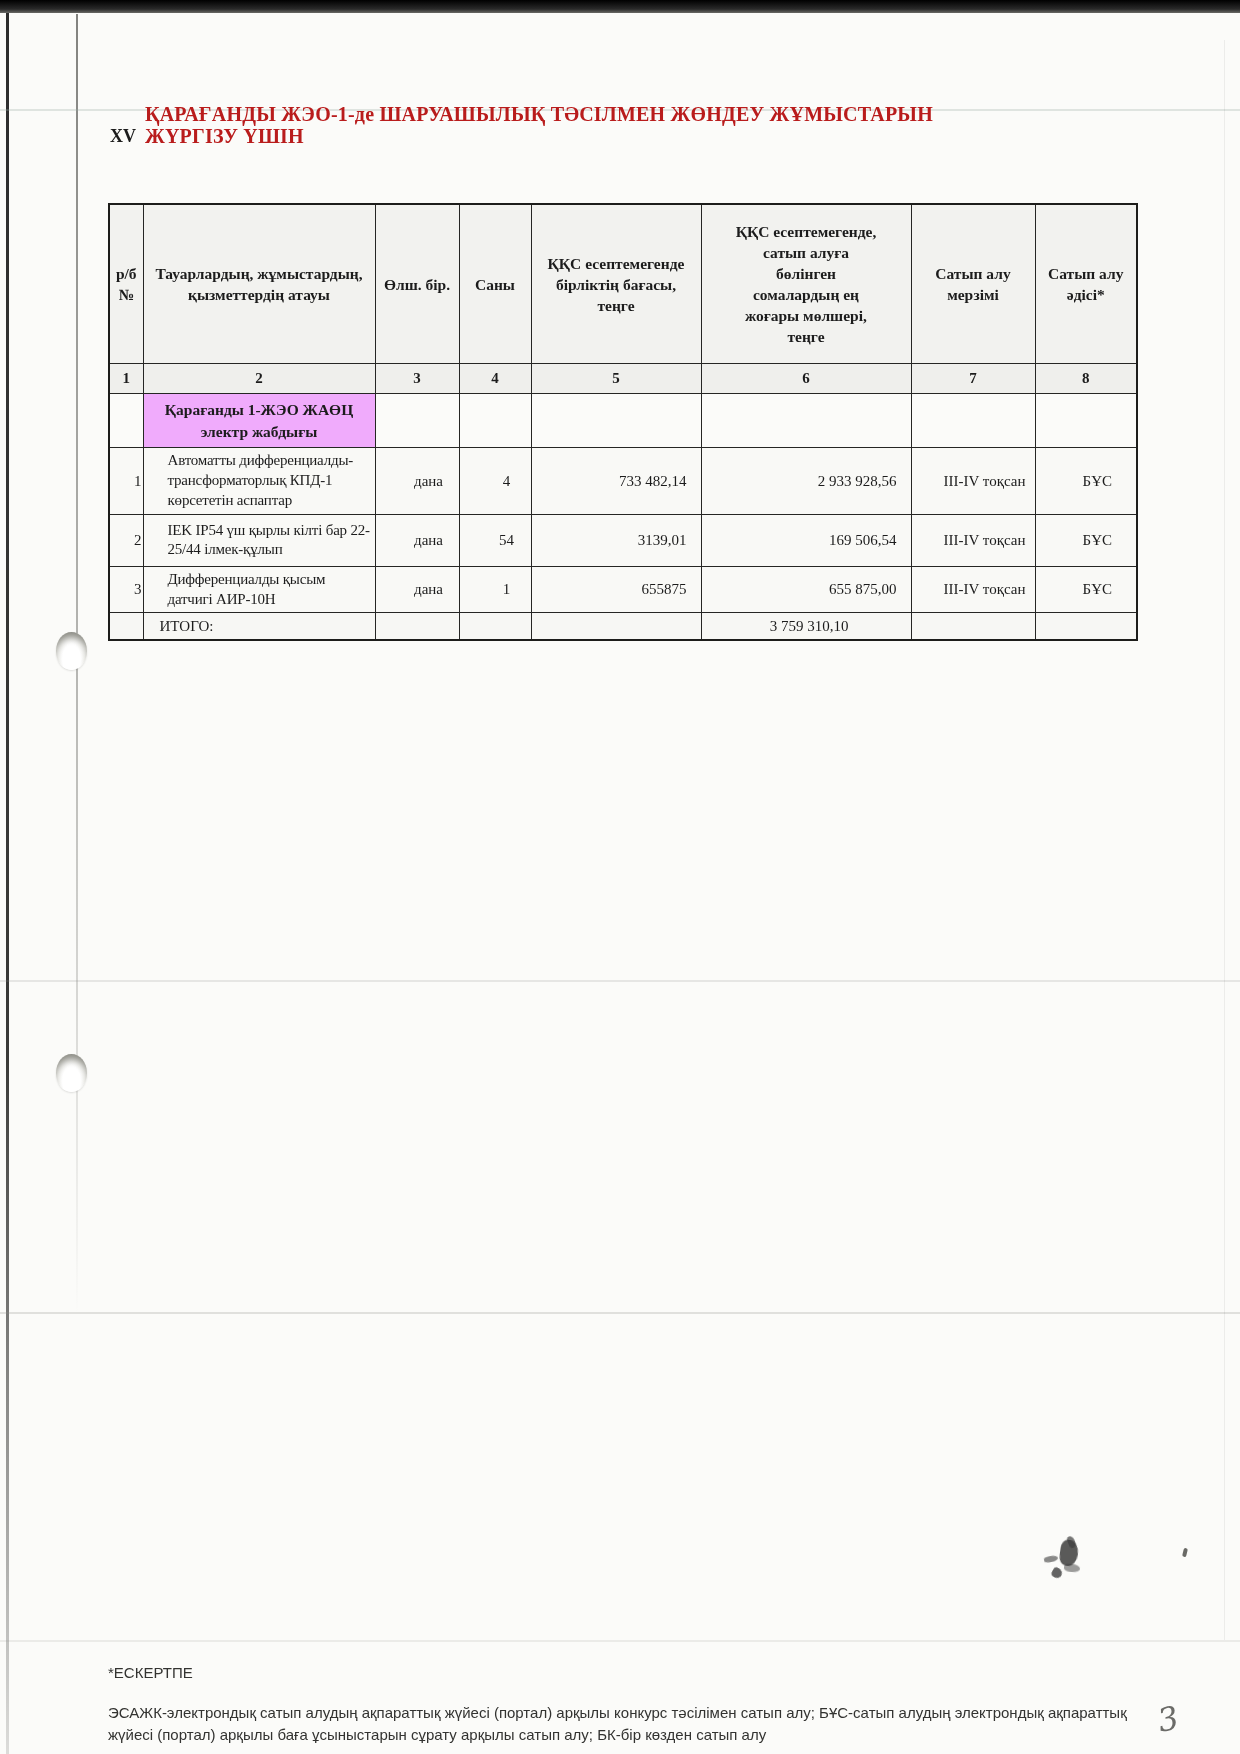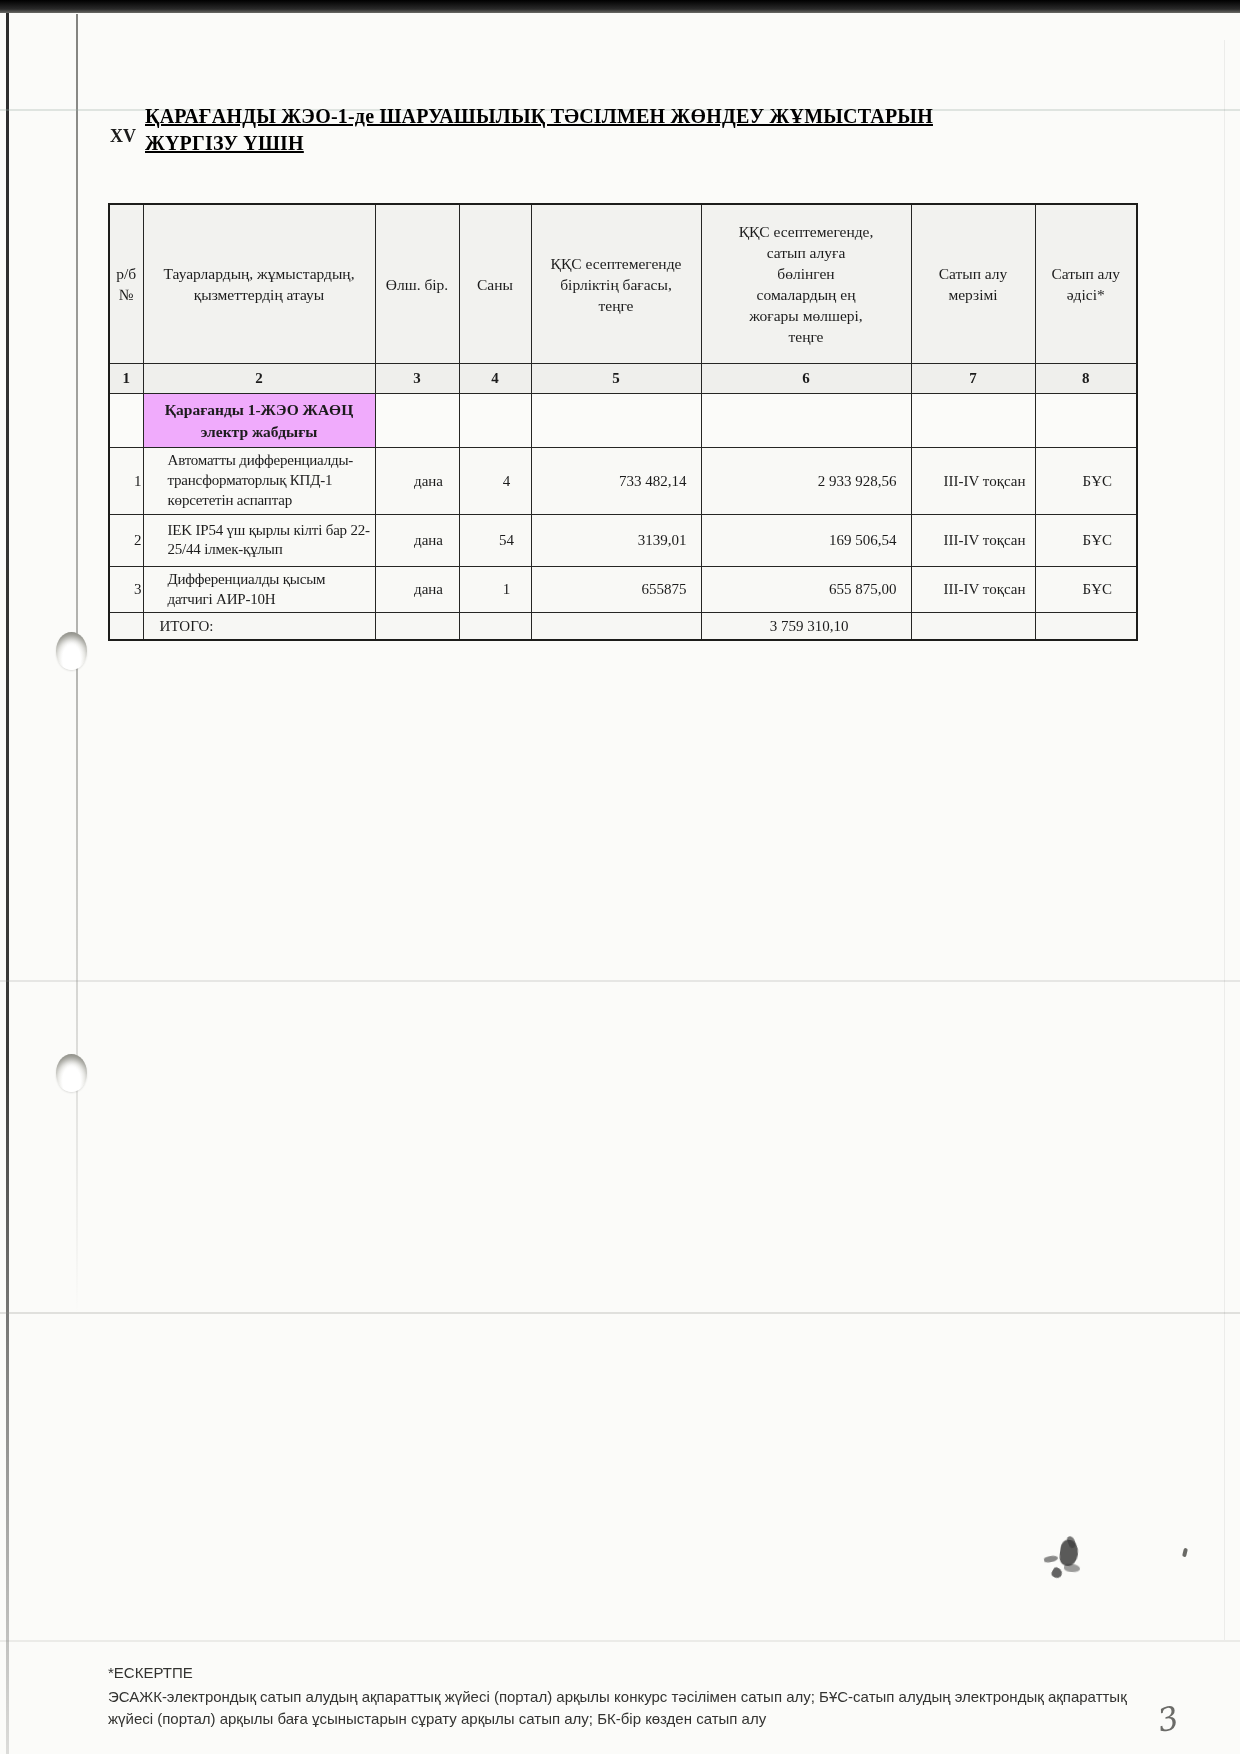--- a/index.html
+++ b/index.html
@@ -26,44 +26,44 @@
     filter:blur(0.7px); }
   .speck { position:absolute; left:1183px; top:1548px; width:4px; height:9px;
     background:#6a6a66; border-radius:2px; transform:rotate(14deg); }
   .handwritten { position:absolute; left:1158px; top:1700px;
     font-family:"DejaVu Serif", serif; font-style:italic; font-size:32px; color:#6b6b68;
     transform:rotate(-12deg); }
   
   .section-label { position:absolute; left:110px; top:126px;
     font-size:18px; font-weight:bold;font-family:Liberation Serif, serif; }
   .doc-title { position:absolute; left:145px; top:103px; width:830px;
-    font-size:20px; font-weight:bold; line-height:27px; letter-spacing:0.2px; color:#000000;text-decoration:underline; }
+    font-size:20px; font-weight:bold; line-height:22px; letter-spacing:0.2px; color:#b91c1c; }
   table.main { position:absolute; left:108px; top:203px; width:1028px;
     border-collapse:collapse; table-layout:fixed; }
   table.main td, table.main th { border:1.8px solid #262624; overflow:hidden; }
   table.main { border:2.5px solid #1d1d1b; }
-  th.hdr { background:#f2f2ef; font-size:15.5px; font-weight:normal; line-height:1.36;
+  th.hdr { background:#f2f2ef; font-size:15.5px; font-weight:bold; line-height:1.36;
     white-space:pre-line; text-align:center; vertical-align:middle; padding:16px 3px; }
   tr.numrow td { background:#efefec; font-size:15px; font-weight:bold; text-align:center;
     height:29px; padding:0; }
   td.section-cell { font-size:15.5px; font-weight:bold; text-align:center;
     white-space:pre-line; line-height:1.45; background:#f0abfc; }
   tr.body-row td { background:#f9f9f6; font-size:15px; vertical-align:middle;padding-left:24px; }
   td.c-num { text-align:center; font-size:15px; }
   td.c-name { text-align:left; padding:3px 2px 3px 4px; font-size:14.5px;
     line-height:1.32; letter-spacing:-0.2px; }
   td.c-center { text-align:center;margin-top:20px; }
   td.c-price { text-align:right; padding-right:14px; }
   tr.total-row td { background:#f7f7f4; height:24px; font-size:15px; }
   td.total-label { text-align:left; padding-left:16px; }
   td.total-value { text-align:right; padding-right:62px; }
   .footnote { position:absolute; left:108px; top:1662px; width:1036px;
     font-family:"Liberation Sans", sans-serif; font-size:15px; color:#333331;
     line-height:1.42; }
-  .footnote .fn-title { margin-bottom:3px; }
+  .footnote .fn-title { margin-bottom:19px; }
 </style>
 </head>
 <body>
 
 <div class="page">
 
   <div class="scan-bar-top"></div>
   <div class="scan-edge-left"></div>
   <div class="fold-line"></div>
   <div class="faint-h" style="top:109px; background:rgba(150,170,163,0.28);"></div>

